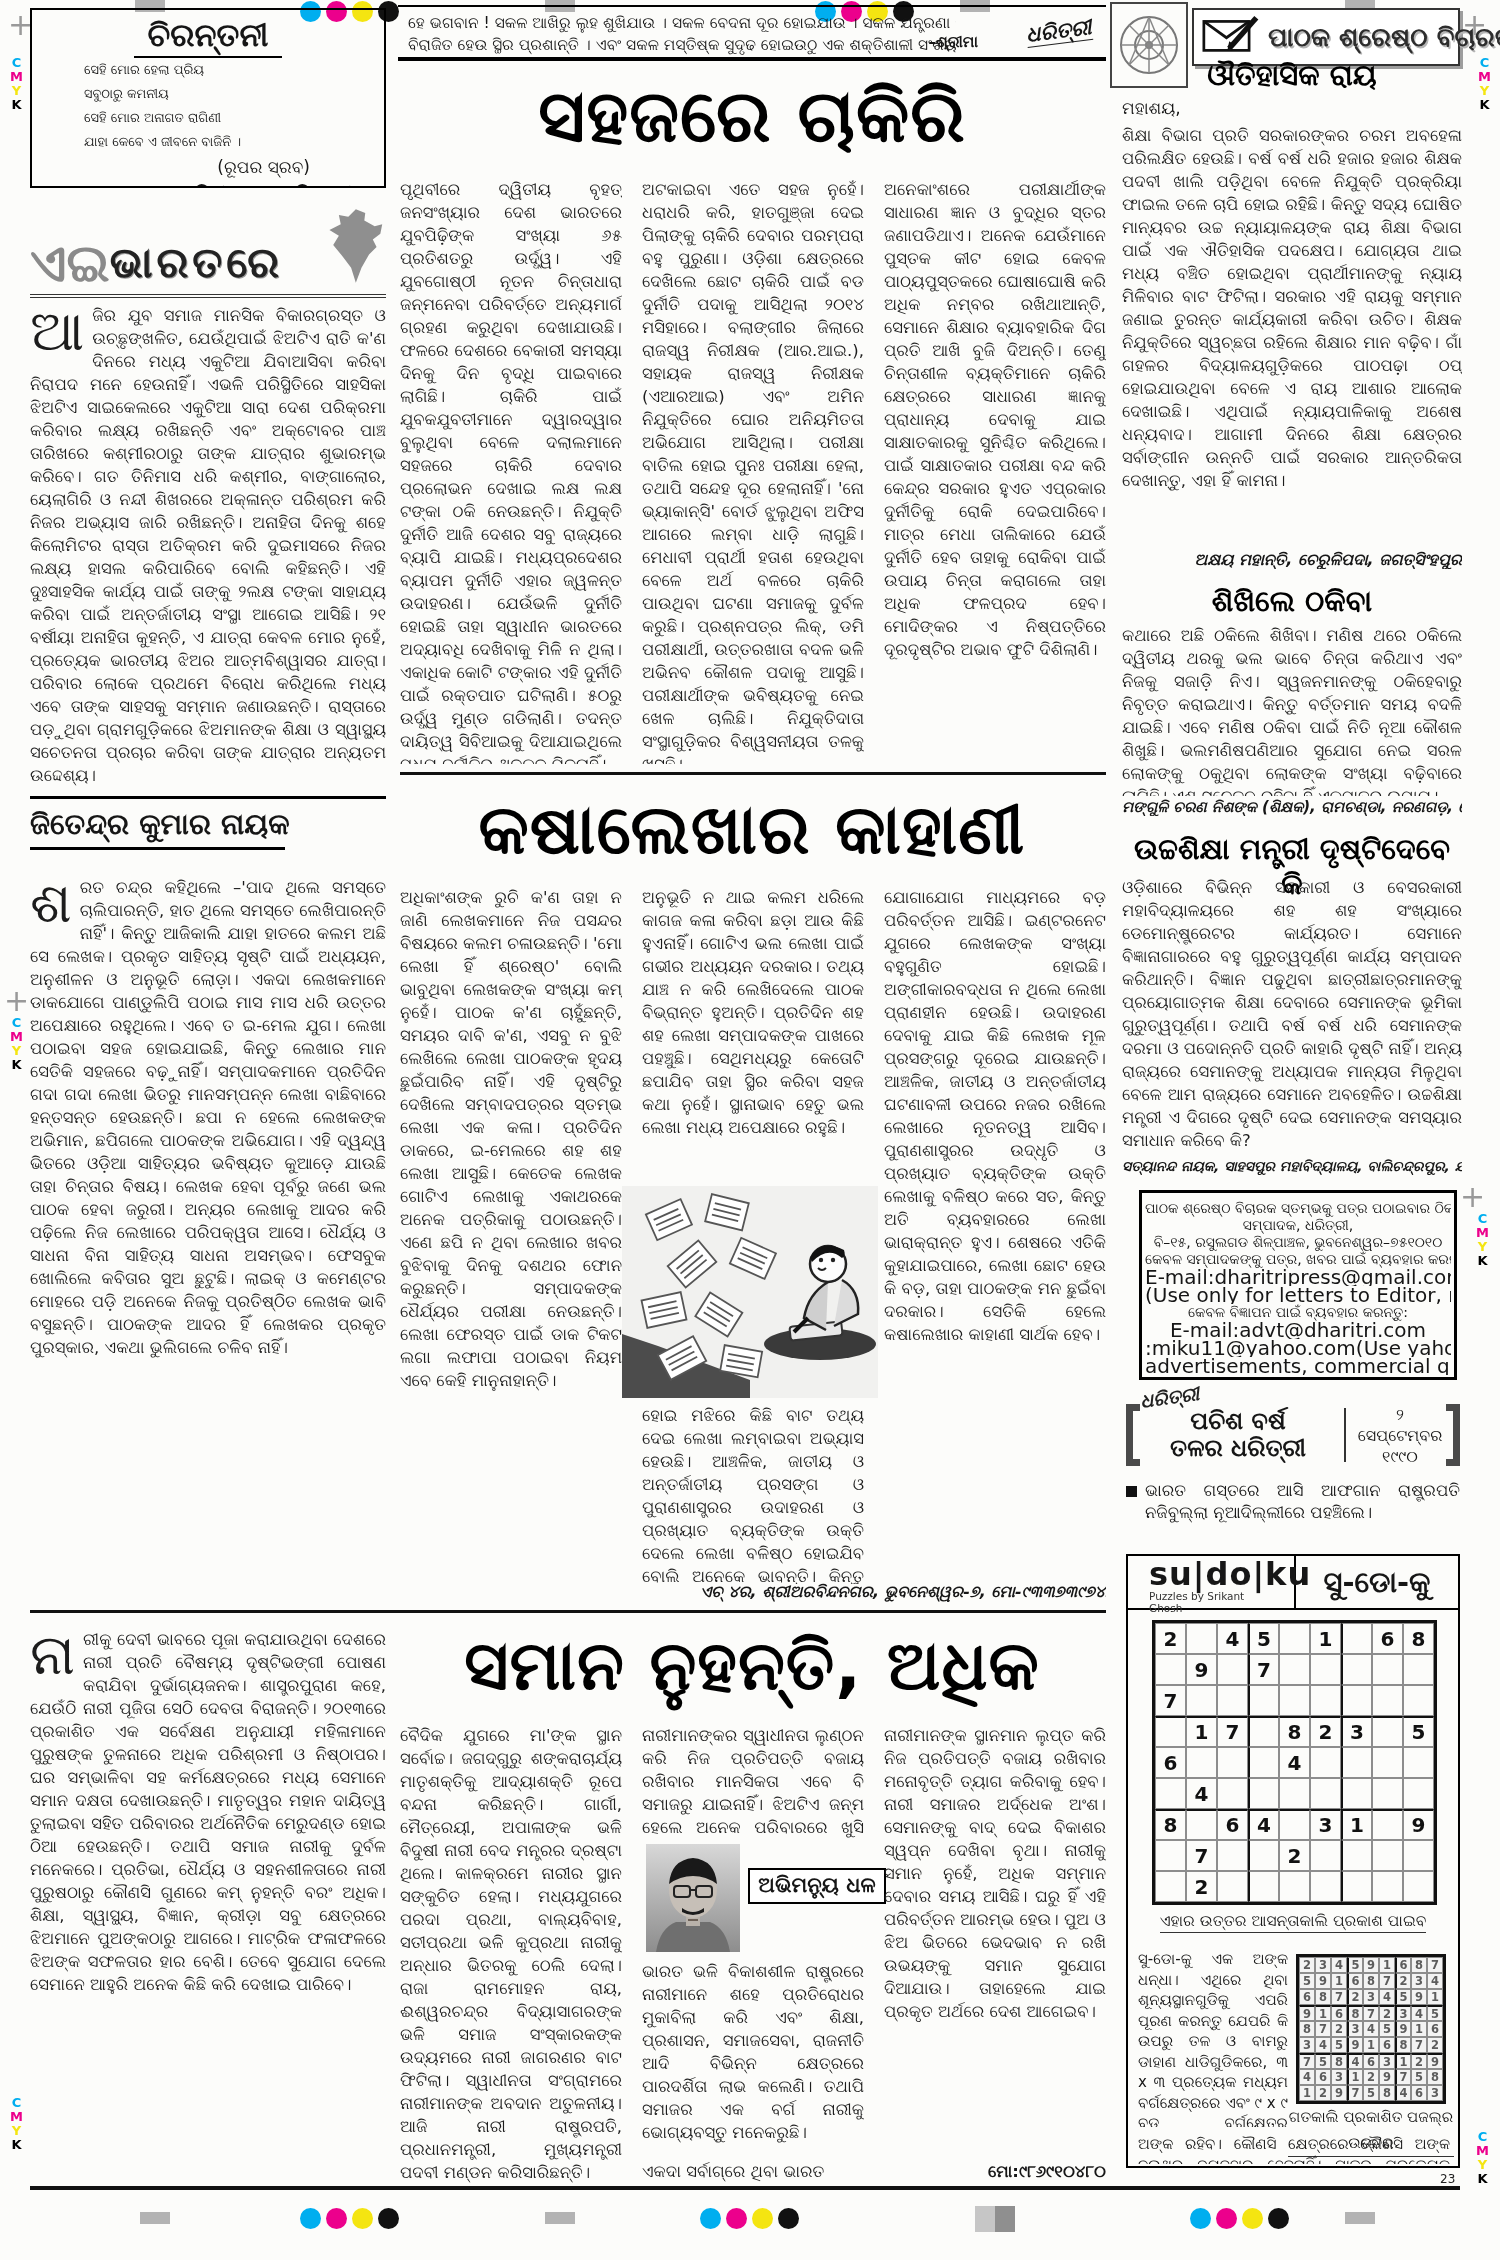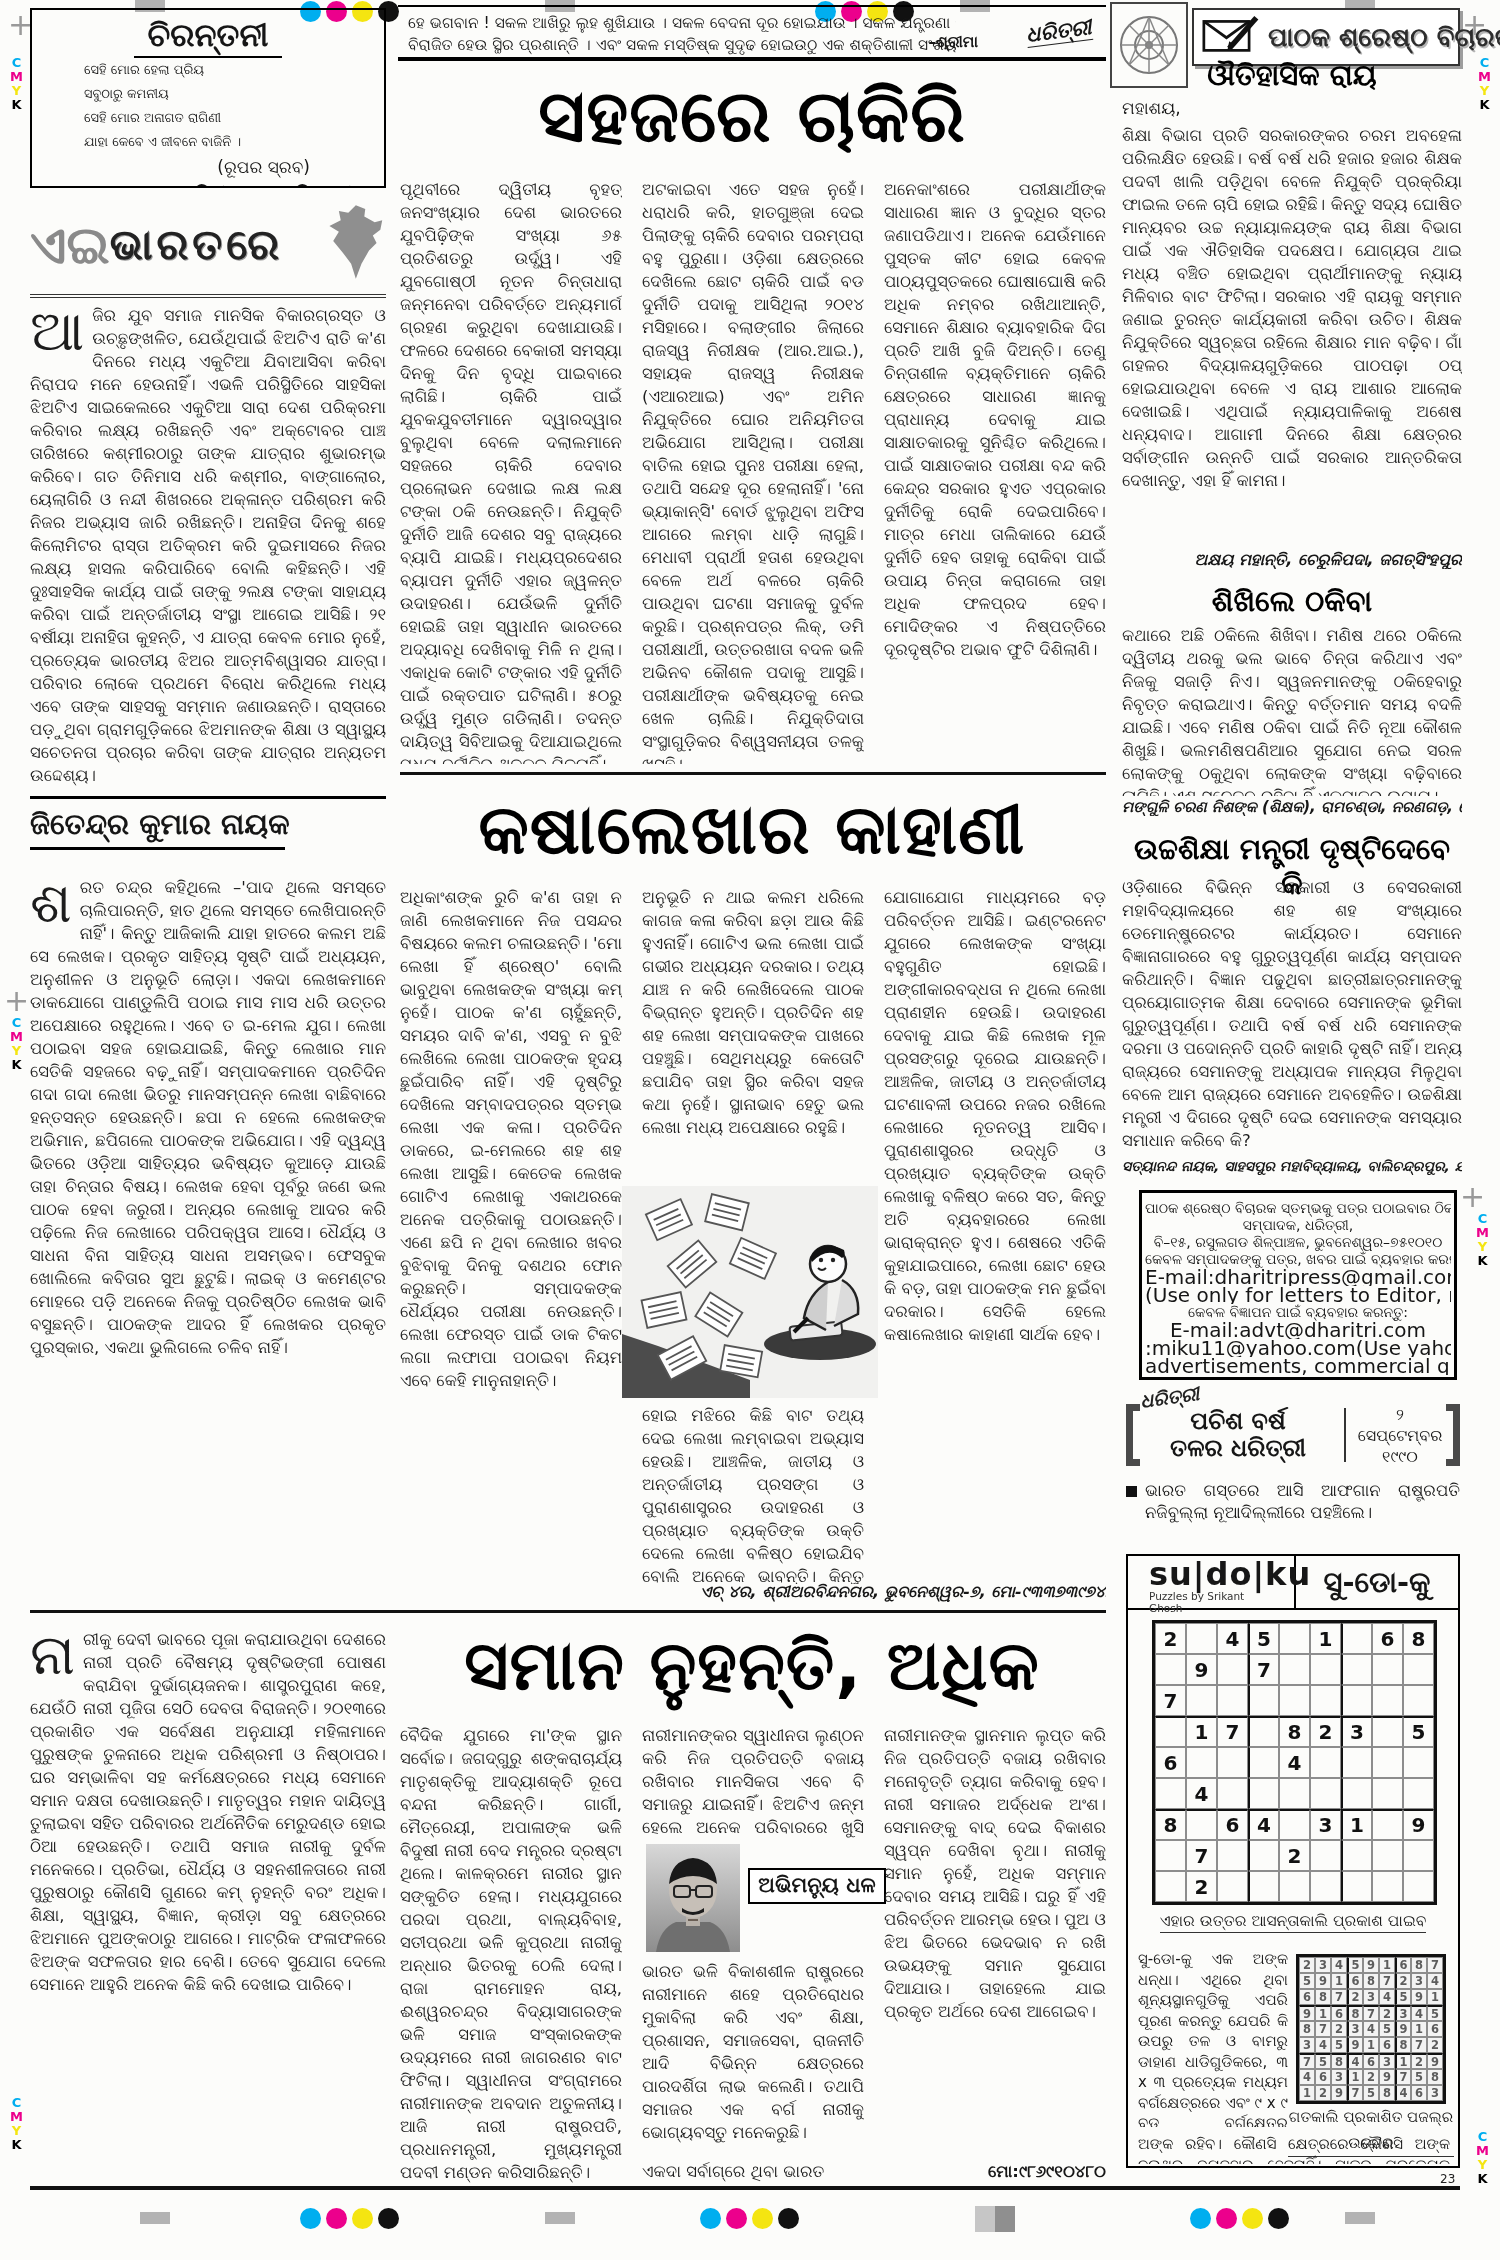--- a/index.html
+++ b/index.html
@@ -20,21 +20,21 @@
   .poem-author{font-size:18px;font-weight:700;text-align:right;padding-right:14px;line-height:26px;}
   
   .quote-strip{border-top:2px solid #000;border-bottom:4px solid #000;box-sizing:border-box;padding:5px 150px 4px 10px;}
   .quote-line{font-size:15.5px;line-height:22px;white-space:nowrap;overflow:hidden;}
   .quote-author{position:absolute;right:128px;bottom:6px;font-size:15.5px;font-weight:700;}
   .quote-sig{position:absolute;right:14px;top:12px;font-size:21px;font-weight:700;font-style:italic;transform:rotate(-7deg);border-bottom:1.5px solid #222;}
   
   .banner{border:2.5px solid #333;box-shadow:3px 3px 0 #9d9d9d;display:flex;align-items:center;gap:8px;padding:4px 8px;box-sizing:border-box;background:#fff;}
   .banner-text{font-size:26px;font-weight:700;color:#2d2d2d;text-shadow:1.5px 1.5px 0 #b5b5b5;white-space:nowrap;}
   
-  .logo-wrap{display:flex;align-items:center;border-bottom:4px double #333;box-sizing:border-box;padding-bottom:16px;}
+  .logo-wrap{display:flex;align-items:flex-end;border-bottom:4px double #333;box-sizing:border-box;padding-bottom:3px;}
   .logo-prefix{font-size:52px;font-weight:700;color:#8a8a8a;line-height:56px;}
   .logo-main{font-size:42px;font-weight:700;color:#222;letter-spacing:4px;line-height:56px;text-shadow:1px 1px 0 #999;}
   
   .byline-block{border-top:3px solid #000;padding-top:8px;box-sizing:border-box;}
   .byline-name{font-size:29px;font-weight:700;}
   .byline-bar{width:255px;height:2.5px;background:#000;margin-top:5px;}
   .contact-line{font-size:16px;font-weight:700;font-style:italic;text-align:right;white-space:nowrap;overflow:hidden;}
   
   .salutation{font-size:17px;}
   

